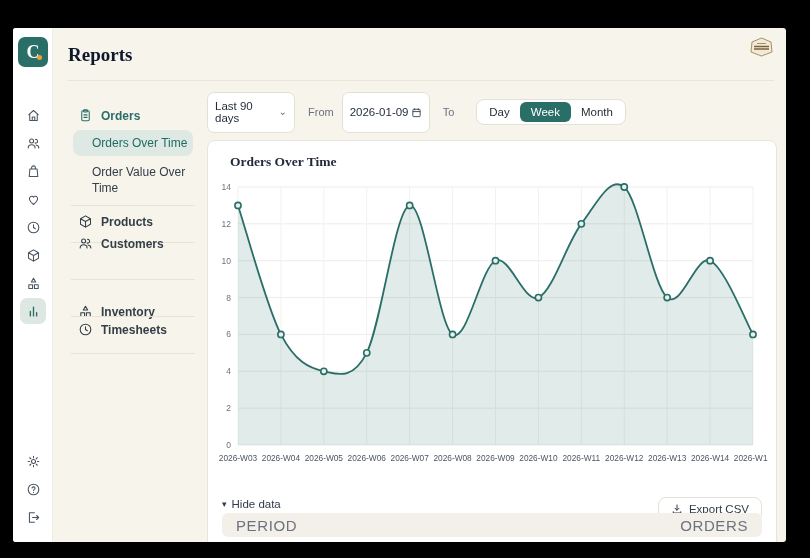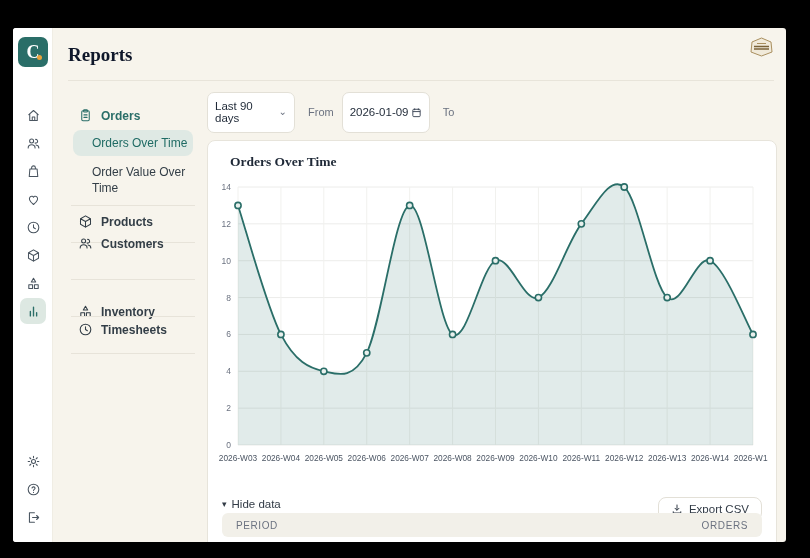--- a/index.html
+++ b/index.html
@@ -52,21 +52,21 @@
 
   .data-row { position:absolute; left:14px; right:14px; top:350px; height:26px; display:flex; align-items:center; justify-content:space-between; }
   .hide-toggle { display:flex; align-items:center; gap:5px; font-size:11.5px; color:#323B46; cursor:pointer; }
   .caret { font-size:9px; color:#323B46; }
   .export-btn { display:flex; align-items:center; gap:6px; background:#fff; border:1px solid #E3E0D7; border-radius:8px;
                 padding:5px 12px; font-size:11.5px; color:#323B46; cursor:pointer;margin-top:9px; }
   .export-btn svg { width:12px; height:12px; }
 
   .dtable { position:absolute; left:14px; right:14px; top:372px; }
   .thead { height:24px; background:#F2F0E9; border-radius:6px; display:flex; align-items:center; justify-content:space-between;
-           padding:0 14px; font-size:10px; letter-spacing:0.6px; color:#6B7280; }
+           padding:0 14px; font-size:15px; letter-spacing:0.6px; color:#6B7280; }
   .trow { height:28px; display:flex; align-items:center; justify-content:space-between; padding:0 14px; font-size:11.5px; color:#1F2937; }
 </style>
 </head>
 <body>
 
 <div class="stage">
   <div class="window">
 
     <div class="rail">
       <div class="logo">
@@ -205,20 +205,25 @@
       </div>
       <span class="flabel">From</span>
       <div class="ctl datefield">
         <span>2026-01-09</span>
         <svg viewBox="0 0 24 24" fill="none" stroke="currentColor" stroke-width="2">
             <rect x="4" y="5" width="16" height="16" rx="2"></rect>
             <path d="M4 10h16M8 3v4M16 3v4"></path>
           </svg>
       </div>
       <span class="flabel">To</span>
+      <div class="segmented">
+        <div class="seg-btn">Day</div>
+        <div class="seg-btn selected">Week</div>
+        <div class="seg-btn">Month</div>
+      </div>
     </div>
 
     <div class="card">
       <div class="card-title">Orders Over Time</div>
       <svg id="chart" class="chart" width="556" height="300" viewBox="0 0 556 300">
           <line x1="26" y1="272" x2="541" y2="272" stroke="#ECECEA" stroke-width="1"></line>
           <line x1="26" y1="235.14285714285714" x2="541" y2="235.14285714285714" stroke="#ECECEA" stroke-width="1"></line>
           <line x1="26" y1="198.28571428571428" x2="541" y2="198.28571428571428" stroke="#ECECEA" stroke-width="1"></line>
           <line x1="26" y1="161.42857142857144" x2="541" y2="161.42857142857144" stroke="#ECECEA" stroke-width="1"></line>
           <line x1="26" y1="124.57142857142858" x2="541" y2="124.57142857142858" stroke="#ECECEA" stroke-width="1"></line>

